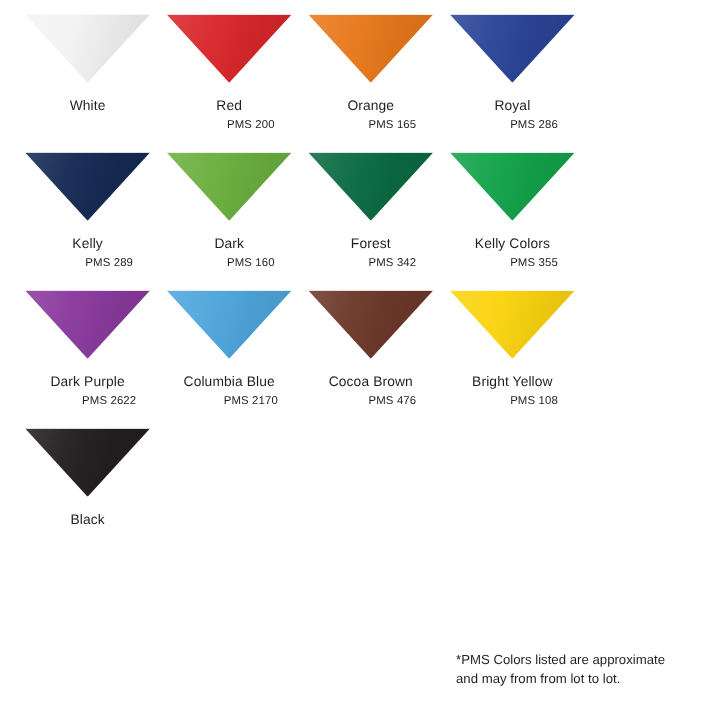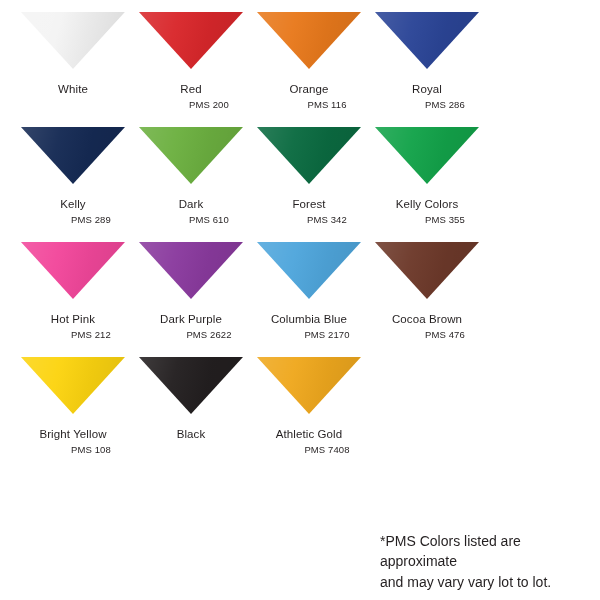--- a/index.html
+++ b/index.html
@@ -76,23 +76,23 @@
     margin-top: 3px;
     text-align: center;
     letter-spacing: 0.1px;
     line-height: 1.25;
     padding-left: 36px;
   }
 
   .footnote {
     position: absolute;
     left: 380px;
-    top: 531px;
+    top: 543px;
     width: 200px;
-    font-size: 14px;
+    font-size: 11px;
     line-height: 1.45;
     color: #231f20;
   }
   .footnote-line { display: block; }
 </style>
 </head>
 <body>
 
 <div id="chart-page">
 
@@ -103,51 +103,46 @@
         <div class="swatch-pms"></div>
       </div>
       <div class="swatch-cell">
         <div class="bandana" style="background: rgb(217, 39, 43);"></div>
         <div class="swatch-name">Red</div>
         <div class="swatch-pms">PMS 200</div>
       </div>
       <div class="swatch-cell">
         <div class="bandana" style="background: rgb(232, 121, 28);"></div>
         <div class="swatch-name">Orange</div>
-        <div class="swatch-pms">PMS 116</div>
+        <div class="swatch-pms">PMS 165</div>
       </div>
       <div class="swatch-cell">
         <div class="bandana" style="background: rgb(43, 69, 151);"></div>
         <div class="swatch-name">Royal</div>
         <div class="swatch-pms">PMS 286</div>
       </div>
       <div class="swatch-cell">
         <div class="bandana" style="background: rgb(21, 42, 84);"></div>
         <div class="swatch-name">Kelly</div>
         <div class="swatch-pms">PMS 289</div>
       </div>
       <div class="swatch-cell">
         <div class="bandana" style="background: rgb(108, 176, 64);"></div>
         <div class="swatch-name">Dark</div>
-        <div class="swatch-pms">PMS 610</div>
+        <div class="swatch-pms">PMS 160</div>
       </div>
       <div class="swatch-cell">
         <div class="bandana" style="background: rgb(11, 107, 65);"></div>
         <div class="swatch-name">Forest</div>
         <div class="swatch-pms">PMS 342</div>
       </div>
       <div class="swatch-cell">
         <div class="bandana" style="background: rgb(19, 163, 74);"></div>
         <div class="swatch-name">Kelly Colors</div>
         <div class="swatch-pms">PMS 355</div>
-      </div>
-      <div class="swatch-cell">
-        <div class="bandana" style="background: rgb(242, 71, 155);"></div>
-        <div class="swatch-name">Hot Pink</div>
-        <div class="swatch-pms">PMS 212</div>
       </div>
       <div class="swatch-cell">
         <div class="bandana" style="background: rgb(138, 58, 158);"></div>
         <div class="swatch-name">Dark Purple</div>
         <div class="swatch-pms">PMS 2622</div>
       </div>
       <div class="swatch-cell">
         <div class="bandana" style="background: rgb(79, 166, 220);"></div>
         <div class="swatch-name">Columbia Blue</div>
         <div class="swatch-pms">PMS 2170</div>
@@ -160,25 +155,20 @@
       <div class="swatch-cell">
         <div class="bandana" style="background: rgb(252, 212, 16);"></div>
         <div class="swatch-name">Bright Yellow</div>
         <div class="swatch-pms">PMS 108</div>
       </div>
       <div class="swatch-cell">
         <div class="bandana" style="background: rgb(35, 31, 32);"></div>
         <div class="swatch-name">Black</div>
         <div class="swatch-pms"></div>
       </div>
-      <div class="swatch-cell">
-        <div class="bandana" style="background: rgb(239, 168, 30);"></div>
-        <div class="swatch-name">Athletic Gold</div>
-        <div class="swatch-pms">PMS 7408</div>
-      </div>
     </div>
 
   <div class="footnote">
     <span class="footnote-line">*PMS Colors listed are approximate</span>
-    <span class="footnote-line">and may vary vary lot to lot.</span>
+    <span class="footnote-line">and may from from lot to lot.</span>
   </div>
 
 </div>
 
 </body></html>

